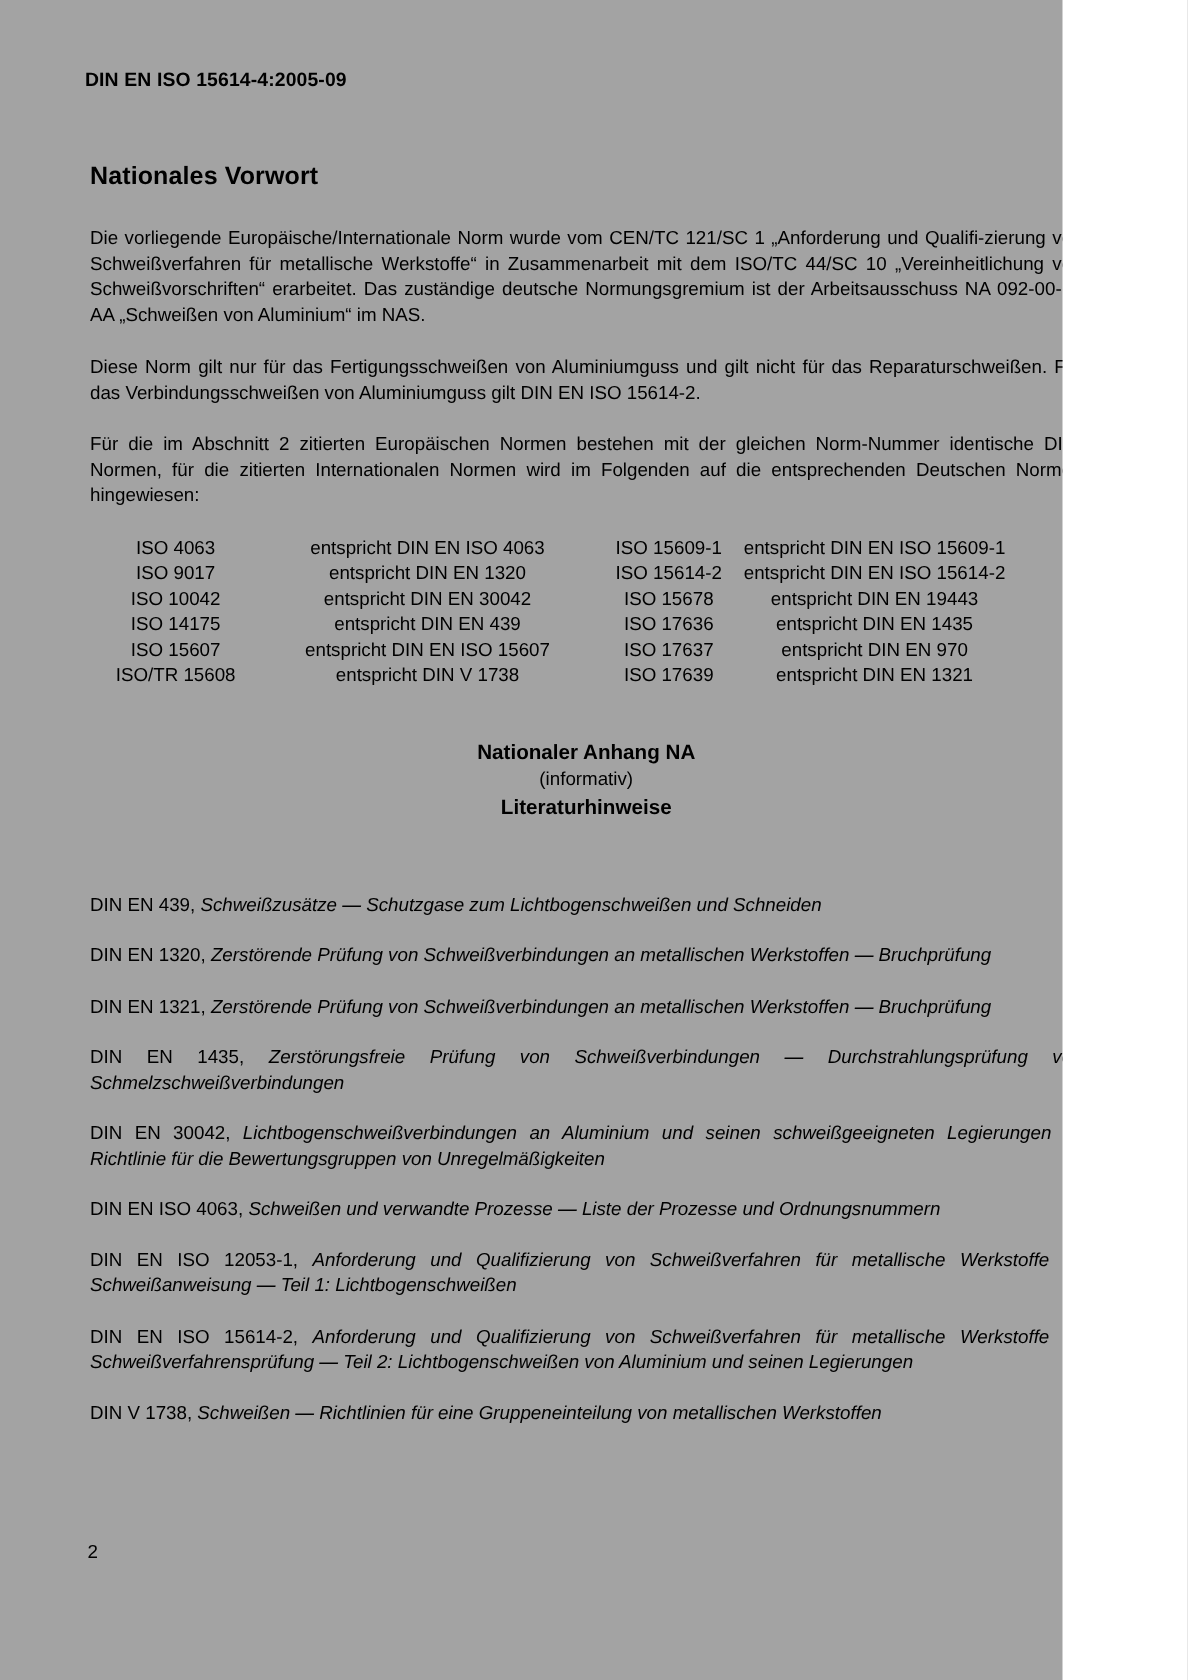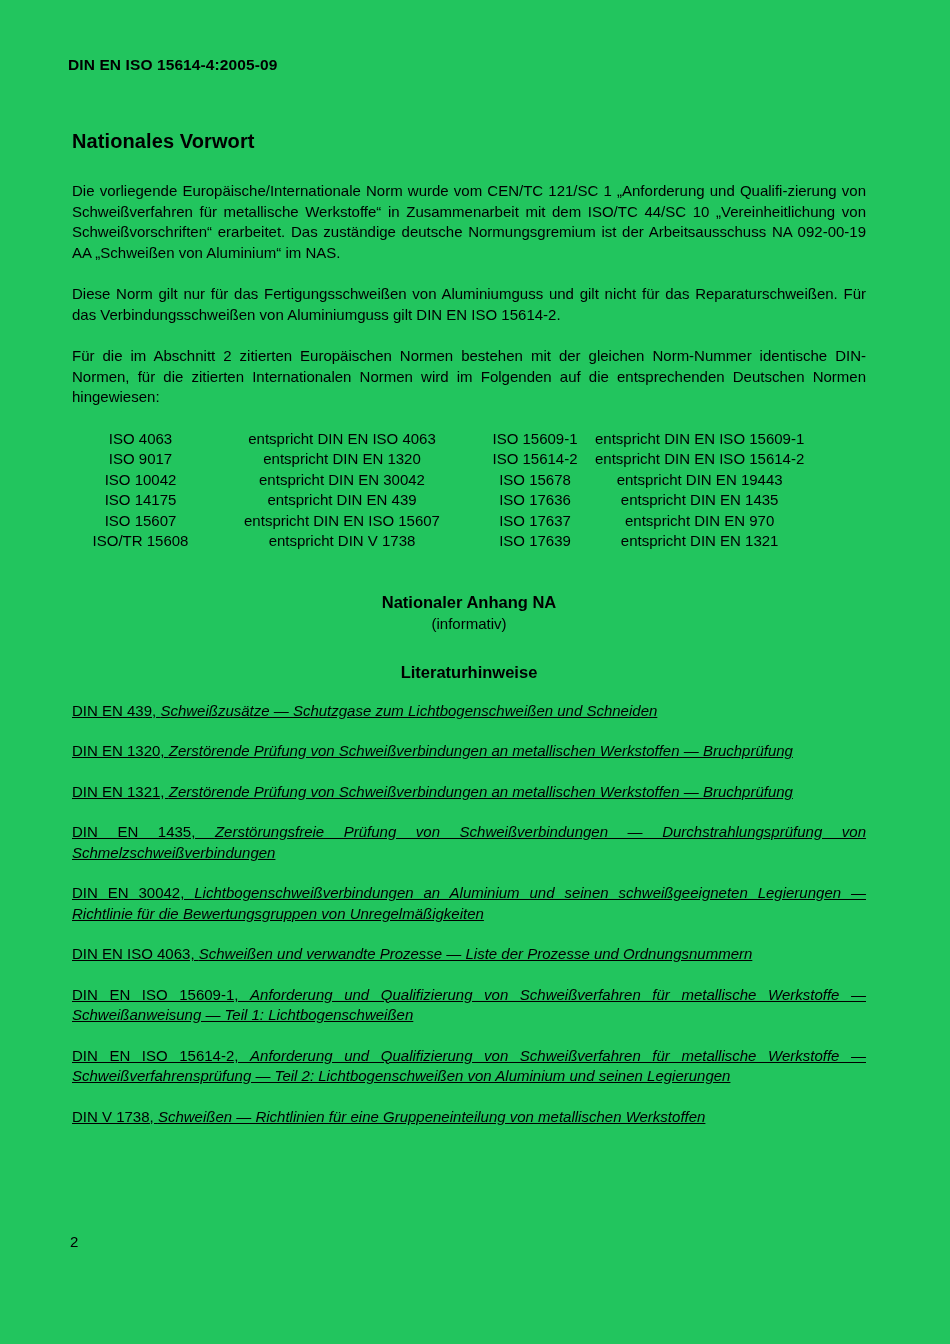--- a/index.html
+++ b/index.html
@@ -3,23 +3,23 @@
 <meta charset="utf-8">
 <title>DIN EN ISO 15614-4:2005-09</title>
 <style>
   html, body {
     margin: 0;
     padding: 0;
     background: #ffffff;
   }
   .page {
     position: relative;
-    width: 950px;
+    width: 850px;
     height: 1344px;
-    background: #22c55e;
+    background: #a3a3a3;
     font-family: "Liberation Sans", sans-serif;
     color: #000000;
     overflow: hidden;
     box-sizing: border-box;
   }
 
   
   .doc-header {
     position: absolute;
     left: 68px;
@@ -81,30 +81,28 @@
   .annex-title {
     font-size: 16.5px;
     font-weight: bold;
     line-height: 22px;
   }
   .annex-sub {
     font-size: 15px;
     line-height: 22px;
   }
   .lit-title {
-    margin-top: 26px;
     font-size: 16.5px;
     font-weight: bold;
     line-height: 22px;
   }
 
   
   .biblio {
-    margin-top: 18px;
-    text-decoration: underline;
+    margin-top: 58px;
   }
   .biblio-entry {
     font-size: 15px;
     line-height: 20.5px;
     margin-bottom: 20px;
     text-align: justify;
     text-justify: inter-word;
   }
   .biblio-entry:last-child { margin-bottom: 0; }
   .biblio-entry .ref { font-style: normal; }
@@ -193,21 +191,21 @@
       <div class="biblio-entry">
         <span class="ref">DIN EN 1435, </span><span class="ttl">Zerstörungsfreie Prüfung von Schweißverbindungen — Durchstrahlungsprüfung von Schmelzschweißverbindungen</span>
       </div>
       <div class="biblio-entry">
         <span class="ref">DIN EN 30042, </span><span class="ttl">Lichtbogenschweißverbindungen an Aluminium und seinen schweißgeeigneten Legierungen — Richtlinie für die Bewertungsgruppen von Unregelmäßigkeiten</span>
       </div>
       <div class="biblio-entry">
         <span class="ref">DIN EN ISO 4063, </span><span class="ttl">Schweißen und verwandte Prozesse — Liste der Prozesse und Ordnungsnummern</span>
       </div>
       <div class="biblio-entry">
-        <span class="ref">DIN EN ISO 15609-1, </span><span class="ttl">Anforderung und Qualifizierung von Schweißverfahren für metallische Werkstoffe — Schweißanweisung — Teil 1: Lichtbogenschweißen</span>
+        <span class="ref">DIN EN ISO 12053-1, </span><span class="ttl">Anforderung und Qualifizierung von Schweißverfahren für metallische Werkstoffe — Schweißanweisung — Teil 1: Lichtbogenschweißen</span>
       </div>
       <div class="biblio-entry">
         <span class="ref">DIN EN ISO 15614-2, </span><span class="ttl">Anforderung und Qualifizierung von Schweißverfahren für metallische Werkstoffe — Schweißverfahrensprüfung — Teil 2: Lichtbogenschweißen von Aluminium und seinen Legierungen</span>
       </div>
       <div class="biblio-entry">
         <span class="ref">DIN V 1738, </span><span class="ttl">Schweißen — Richtlinien für eine Gruppeneinteilung von metallischen Werkstoffen</span>
       </div>
     </div>
 
   </div>

